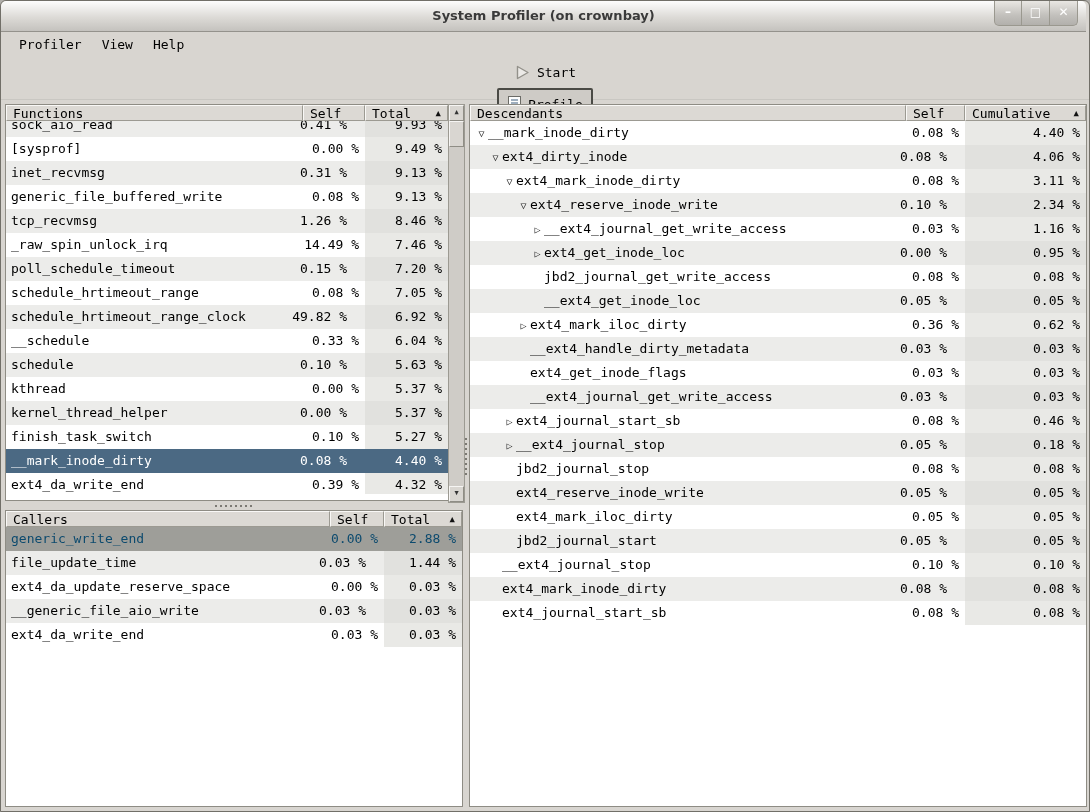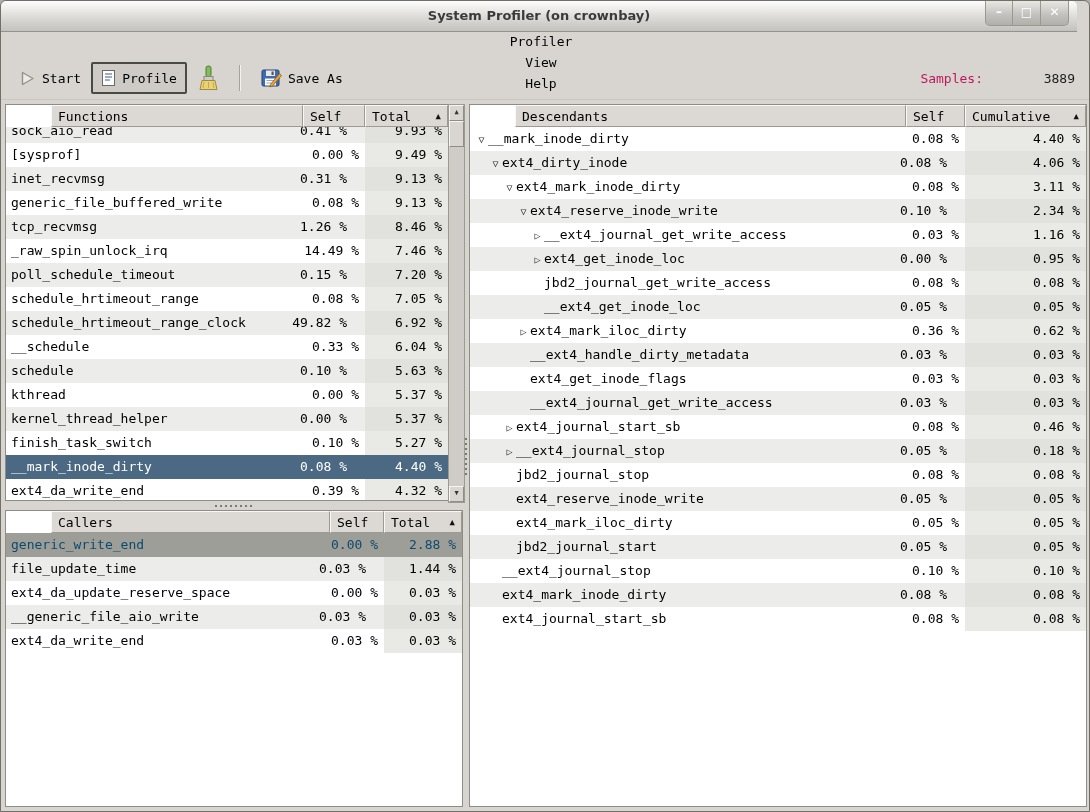--- a/index.html
+++ b/index.html
@@ -1,49 +1,49 @@
 <!DOCTYPE html>
 <html><head>
 <meta charset="utf-8">
 <style>
   html,body{margin:0;padding:0;background:#b0aeaa;}
   .window{position:relative;width:1090px;height:812px;box-sizing:border-box;
     background:#d8d5d0;border:1px solid#716f68;border-radius:6px 6px 0 0;overflow:hidden;
     font-family:"DejaVu Sans Mono","Liberation Mono",monospace;font-size:13px;color:#000;}
   
-  .titlebar{position:absolute;top:0;left:0;right:12px;height:30px;
+  .titlebar{position:absolute;top:0;left:0;right:3px;height:30px;
     background:linear-gradient(#fdfdfd,#dcdad6 55%,#c4c2be);border-bottom:1px solid #94928c;
     border-radius:5px 5px 0 0;}
   .title{text-align:center;line-height:29px;font-family:"DejaVu Sans","Liberation Sans",sans-serif;
     font-weight:bold;font-size:13px;color:#3a3a3a;}
   .winbtns{position:absolute;top:0;right:8px;height:25px;display:flex;}
   .winbtn{width:28px;height:25px;box-sizing:border-box;border:1px solid #9a988f;border-top:none;
     background:linear-gradient(#e9e7e3,#c2c0bc 60%,#b2b0ac);color:#fff;font-weight:bold;
     text-align:center;line-height:23px;font-size:12px;font-family:"DejaVu Sans",sans-serif;}
   .winbtn+.winbtn{border-left:none;}
   .winbtn:first-child{border-radius:0 0 0 5px;}
   .winbtn:last-child{border-radius:0 0 5px 0;}
   
-  .menubar{position:absolute;top:30px;left:0;right:16px;height:26px;display:flex;align-items:center;padding-left:8px;flex-direction:column;}
+  .menubar{position:absolute;top:30px;left:0;right:16px;height:26px;display:flex;align-items:center;padding-left:8px;}
   .menu-item{padding:3px 10px;}
   .toolbar{position:absolute;top:56px;left:0;right:0;height:43px;display:flex;align-items:center;
-    padding:0 8px;box-sizing:border-box;border-bottom:1px solid #c9c7c2;}
+    padding:0 8px;box-sizing:border-box;border-bottom:1px solid #c9c7c2;flex-direction:column;}
   .tbtn{display:flex;align-items:center;gap:6px;padding:5px 8px;border:2px solid transparent;}
   .tbtn.toggled{border:2px solid #4a4a45;background:#cecbc6;border-radius:2px;}
   .tsep{width:1px;height:26px;background:#a5a39d;border-right:1px solid #f4f3f1;margin:0 10px;}
   .samples{margin-left:auto;display:flex;align-items:center;padding-right:6px;}
   .samples-label{color:#be185d;}
   .samples-value{min-width:92px;text-align:right;color:#1c1c1c;}
   
   .pane{position:absolute;box-sizing:border-box;border:1px solid #8e8c84;background:#fff;}
   #functions-pane{left:4px;top:103px;width:444px;height:397px;}
   #functions-scroll{left:447px;top:103px;width:15px;height:397px;}
   #callers-pane{left:4px;top:509px;width:458px;height:297px;}
   #descendants-pane{left:468px;top:103px;width:618px;height:703px;}
-  .thead{display:flex;height:22px;margin-left:45px;}
+  .thead{display:flex;height:16px;}
   .hcell{box-sizing:border-box;background:#dcd9d4;border-top:1px solid #f9f8f6;border-left:1px solid #f9f8f6;
     border-right:1px solid #9c9a92;border-bottom:1px solid #9c9a92;padding:0 6px;display:flex;
     align-items:center;overflow:hidden;white-space:nowrap;}
   .hcell:last-child{justify-content:space-between;}
   .h-name{flex:1;}
   .sortarrow{font-size:9px;line-height:1;margin-left:6px;color:#111;}
   .tbody{position:relative;overflow:hidden;background:#fff;height:calc(100% - 22px);}
   .trow{display:flex;height:24px;line-height:24px;}
   .rowclip{height:16px;overflow:hidden;}
   .rowclip .trow{margin-top:-8px;}

